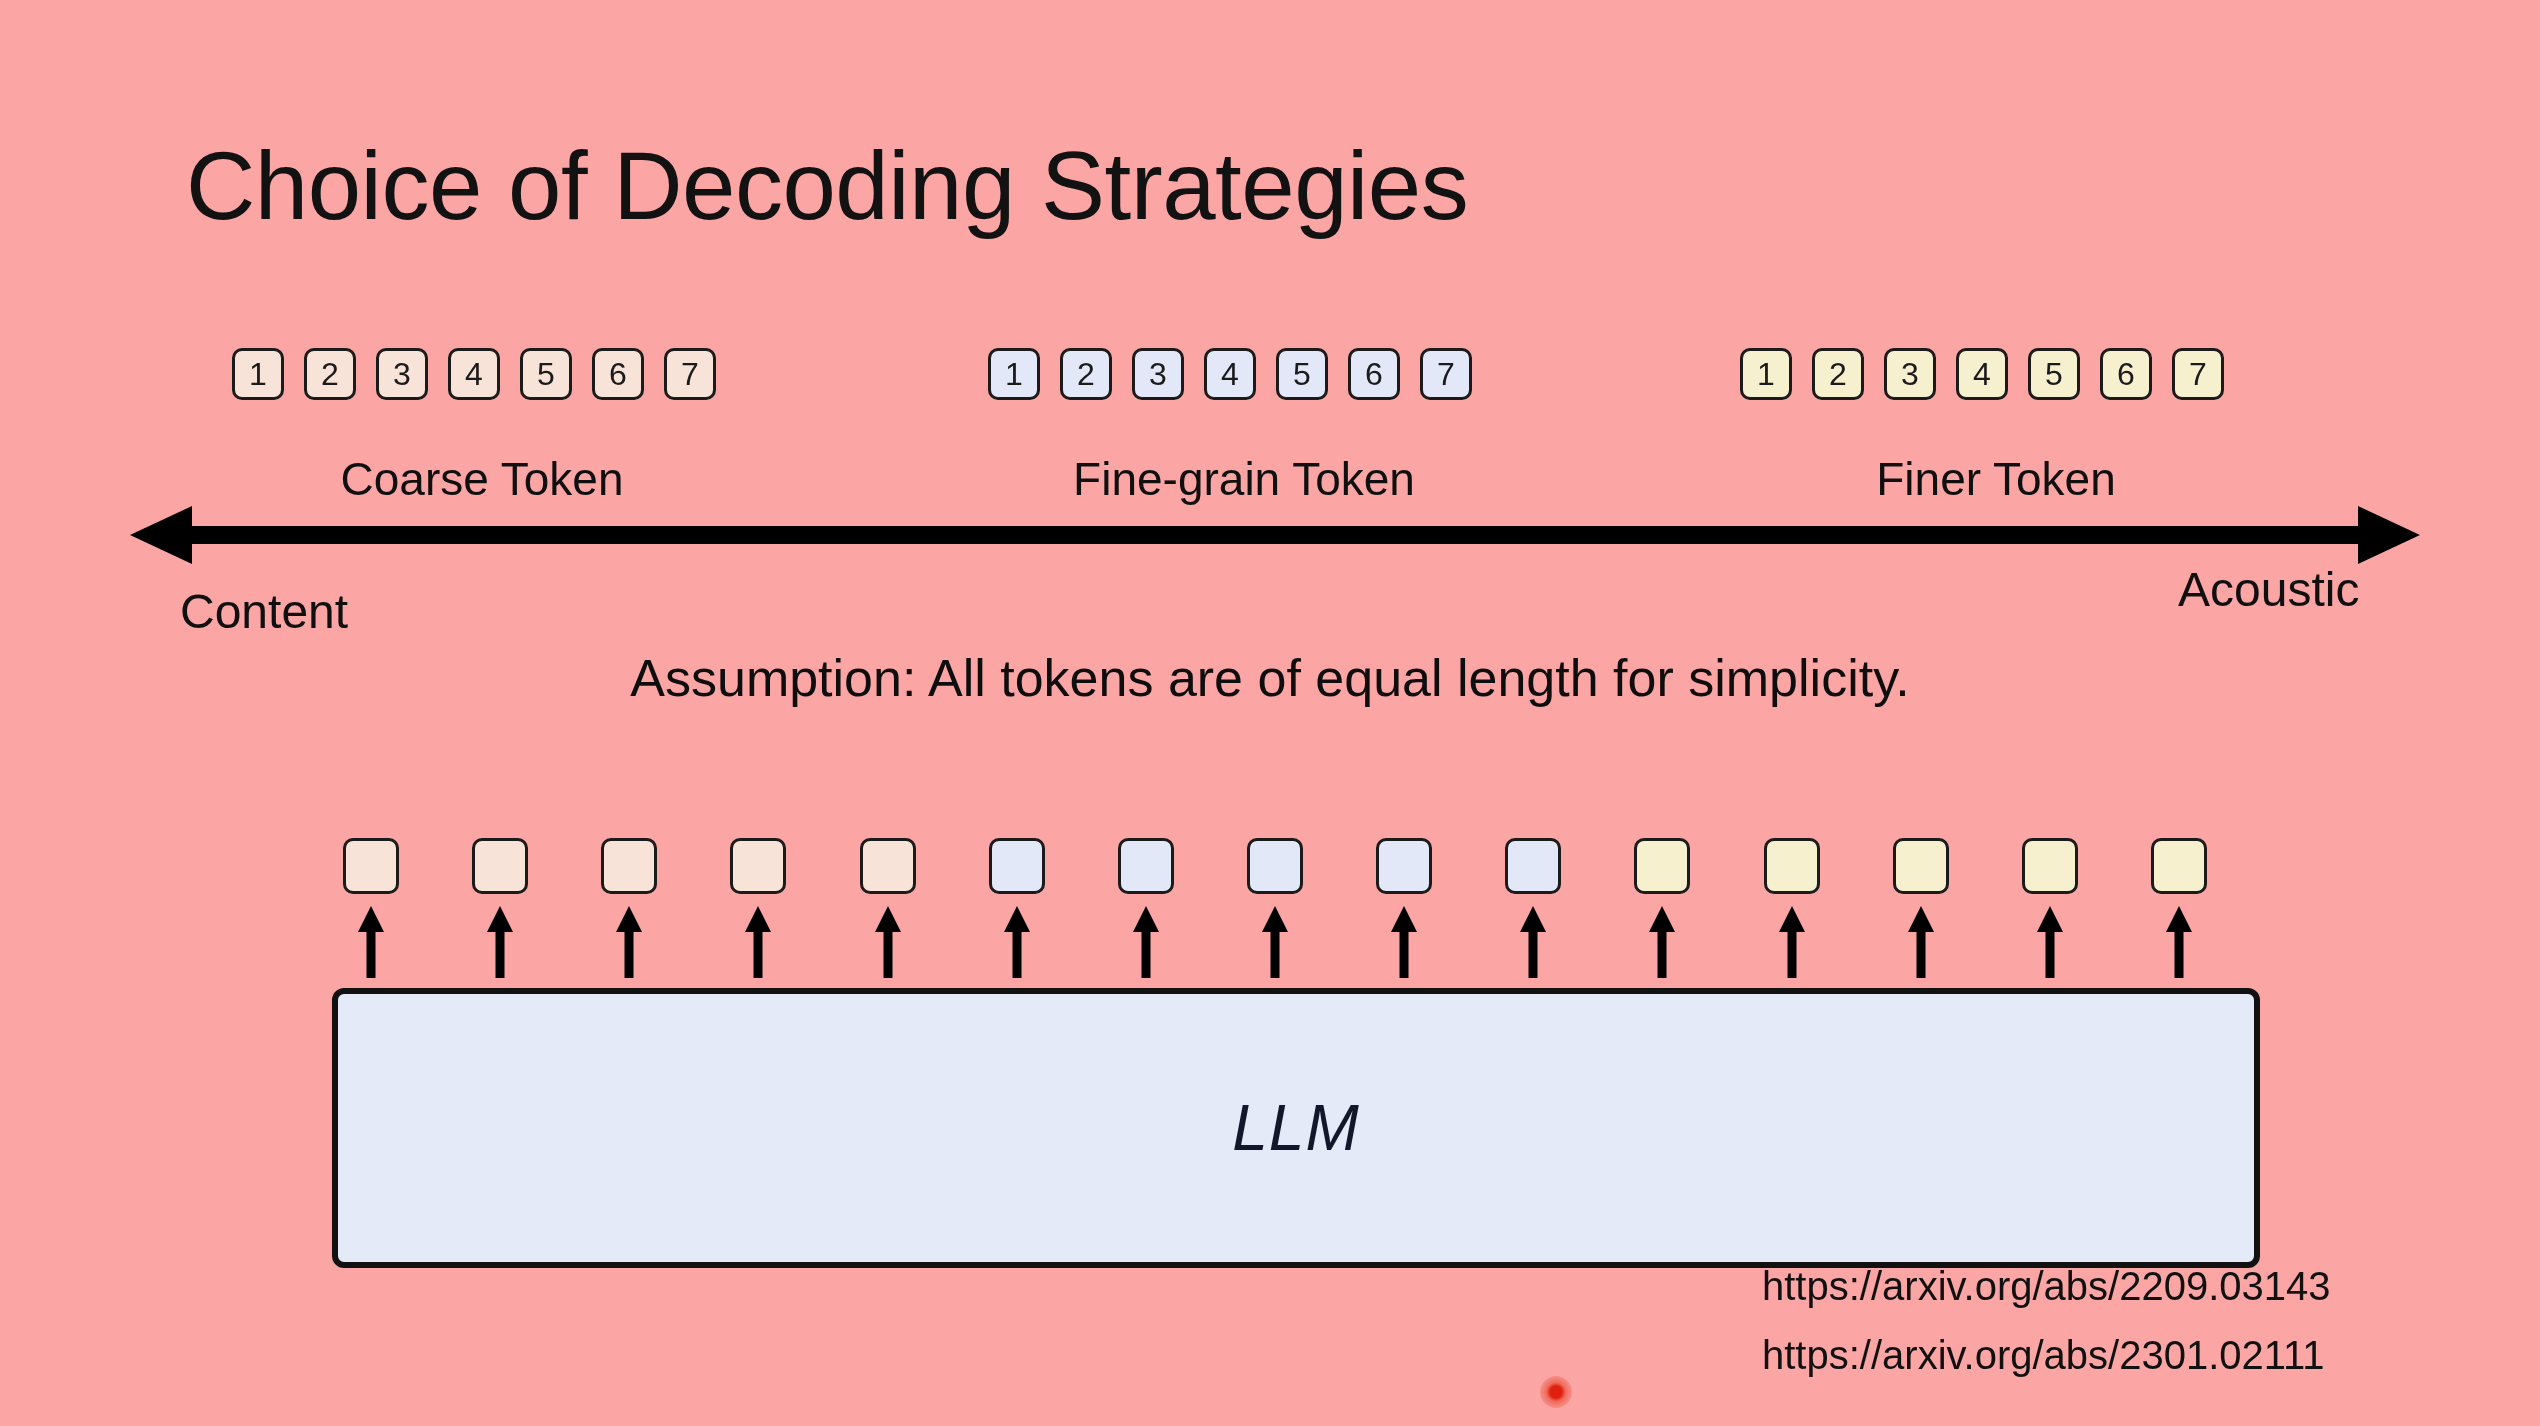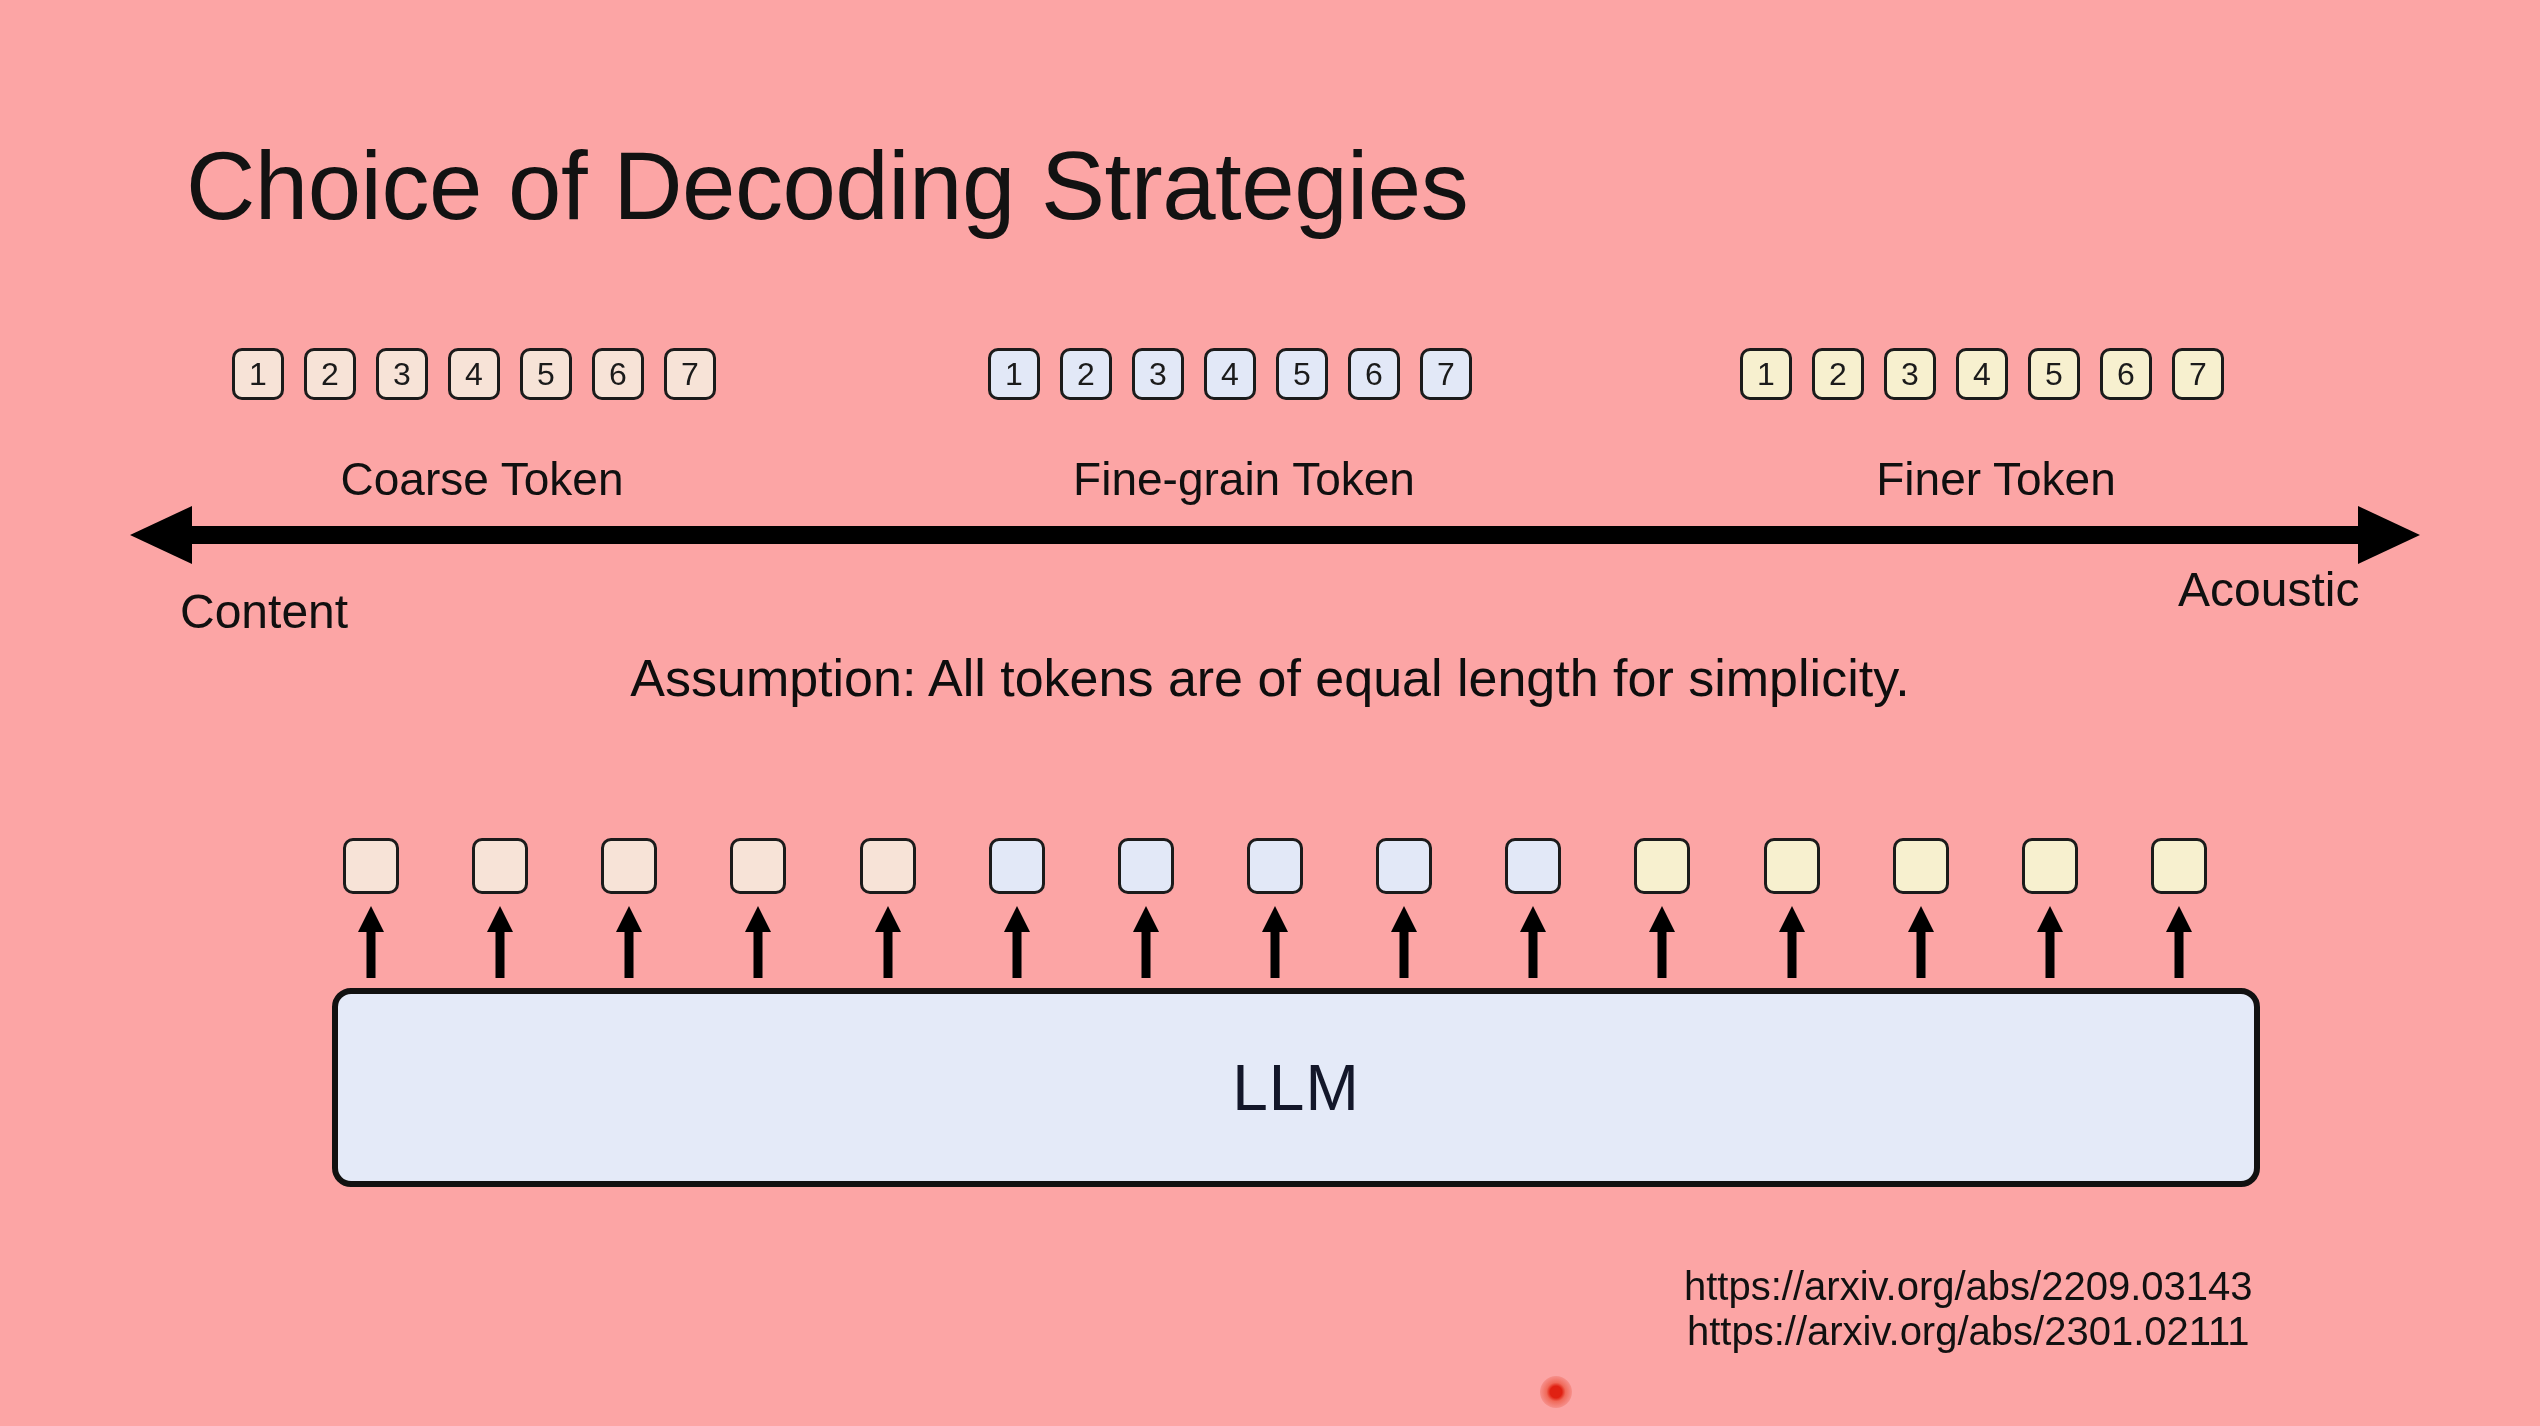--- a/index.html
+++ b/index.html
@@ -120,51 +120,52 @@
     height: 72px;
     margin-top: 12px;
   }
 
   
   #llm-block {
     position: absolute;
     left: 332px;
     top: 988px;
     width: 1928px;
-    height: 199px;
+    height: 280px;
     background: #e4eaf8;
     border: 6px solid #111111;
-    border-radius: 19px;
+    border-radius: 12px;
     box-sizing: border-box;
     display: flex;
     align-items: center;
     justify-content: center;
+    font-style: italic;
   }
   #llm-label {
     font-size: 64px;
     color: #13172a;
     letter-spacing: 1px;
   }
 
   
   #example-text {
     position: absolute;
     left: 1060px;
     top: 1288px;
     font-size: 58px;
     color: #0e0e0e;
     white-space: nowrap;
   }
   #refs {
     position: absolute;
-    left: 1684px;
+    left: 1762px;
     top: 1264px;
     display: flex;
     flex-direction: column;
-    text-align: center;
+    gap: 24px;
   }
   .ref-link {
     font-size: 40px;
     color: #111111;
     white-space: nowrap;
   }
   #laser-dot {
     position: absolute;
     left: 1540px;
     top: 1376px;

